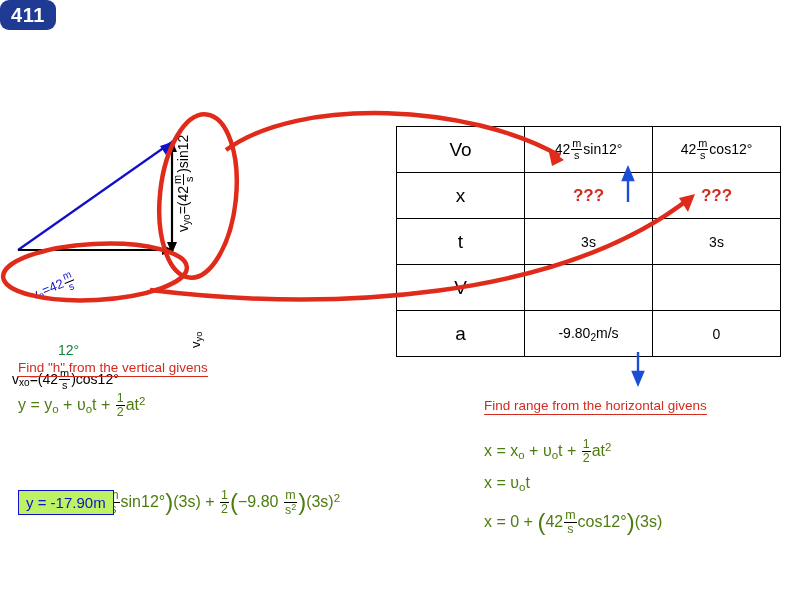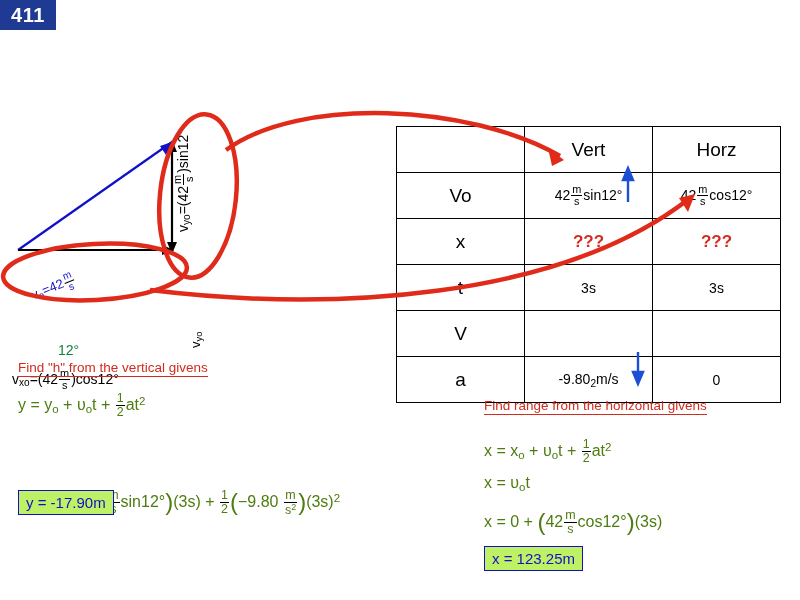--- a/index.html
+++ b/index.html
@@ -13,20 +13,21 @@
   }
   .slide{position:absolute;left:0;top:0;width:800px;height:600px;}
 
   
   #slide-badge{
     position:absolute;left:0;top:0;width:56px;height:30px;
     background:#1f3a93;color:#fff;
     font-weight:bold;font-size:20px;
     display:flex;align-items:center;justify-content:center;
     letter-spacing:0.5px;
+    border-radius:9px;
   }
 
   
   #problem{
     position:absolute;left:22px;top:10px;width:760px;
     font-size:16.5px;font-weight:bold;line-height:1.45;
     color:#000;
   }
 
   
@@ -142,25 +143,20 @@
   </div>
 
   <div id="table-wrap">
     <table>
       <colgroup>
           <col class="c1">
           <col class="c2">
           <col class="c3">
         </colgroup>
       <tbody>
-          <tr>
-        <th></th>
-        <th>Vert</th>
-        <th>Horz</th>
-      </tr>
       <tr>
         <td class="rowhdr">Vo</td>
         <td>42<span class="frac"><span class="num">m</span><span class="den">s</span></span>sin12°</td>
         <td>42<span class="frac"><span class="num">m</span><span class="den">s</span></span>cos12°</td>
       </tr>
       <tr>
         <td class="rowhdr">x</td>
         <td class="qmark">???</td>
         <td class="qmark">???</td>
       </tr>
@@ -197,21 +193,20 @@
 
   <div class="eq" id="eq-h1">
     x = x<sub>o</sub> + υ<sub>o</sub>t + <span class="frac"><span class="num">1</span><span class="den">2</span></span>at<sup>2</sup>
   </div>
   <div class="eq" id="eq-h2">
     x = υ<sub>o</sub>t
   </div>
   <div class="eq" id="eq-h3">
     x = 0 + <span style="font-size:1.5em;vertical-align:-3px;">(</span>42<span class="frac"><span class="num">m</span><span class="den">s</span></span>cos12°<span style="font-size:1.5em;vertical-align:-3px;">)</span>(3s)
   </div>
-  <div class="boxed" id="ans-x">x = 123.25m</div>
 
   <svg id="annot">
 
     <ellipse cx="198" cy="196" rx="38" ry="82" fill="none" stroke="#e02b1b" stroke-width="4.5" transform="rotate(6 198 196)"></ellipse>
 
     <ellipse cx="95" cy="272" rx="92" ry="28" fill="none" stroke="#e02b1b" stroke-width="4.5" transform="rotate(-3 95 272)"></ellipse>
 
     <path d="M226,150 C300,96 470,104 560,156" fill="none" stroke="#e02b1b" stroke-width="4.5"></path>
     <polygon points="564,160 548,148 552,166" fill="#e02b1b"></polygon>
 

